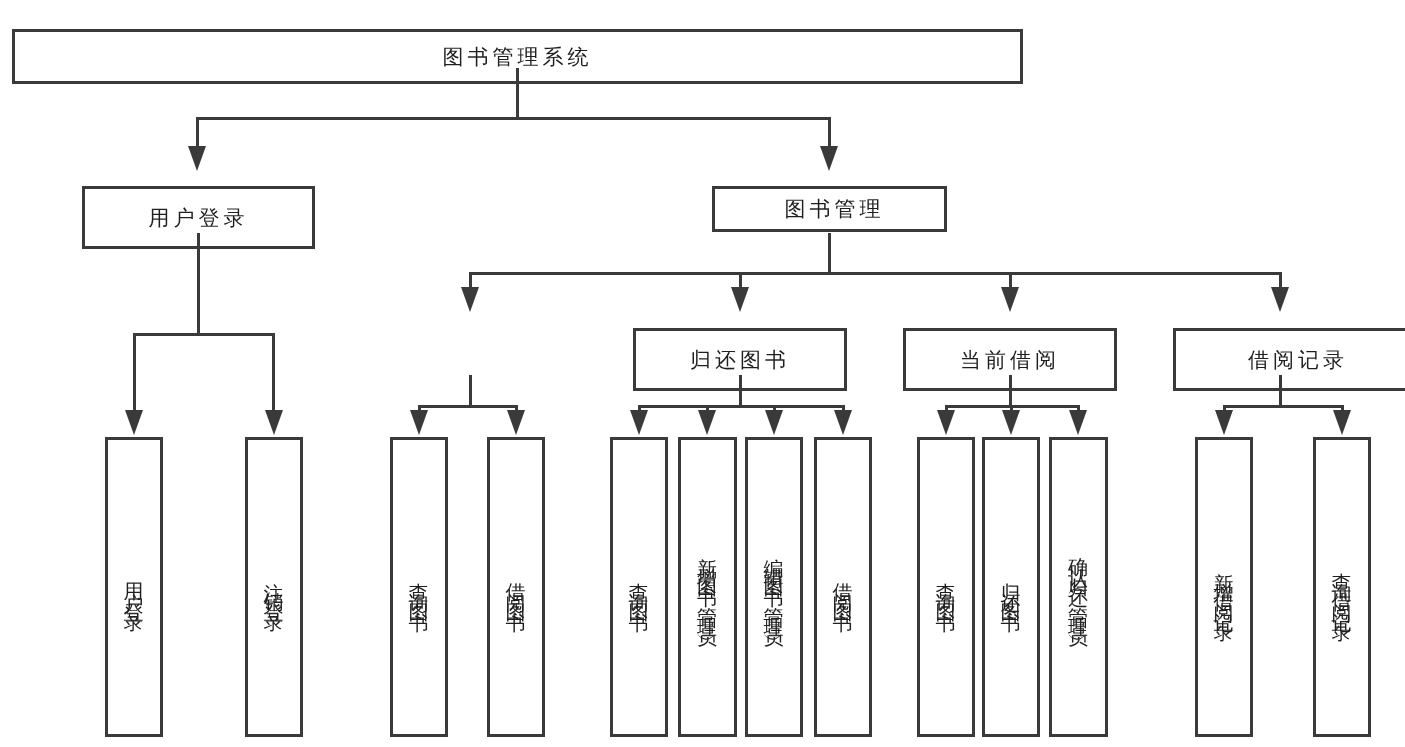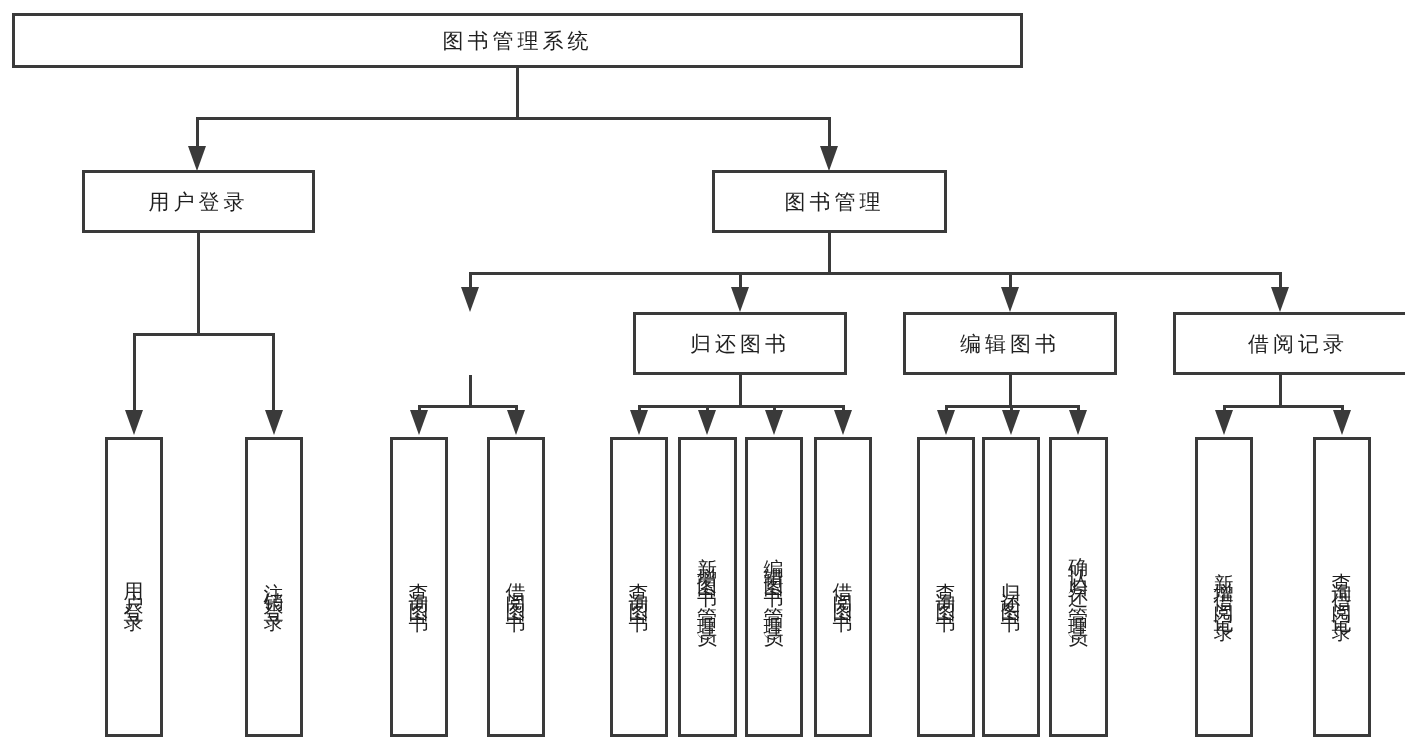--- a/index.html
+++ b/index.html
@@ -21,20 +21,21 @@
     box-sizing:border-box;
     border:3px solid var(--line);
     background:var(--background);
     color:var(--text);
     display:flex;align-items:center;justify-content:center;
   }
   .box.h{
     font-size:21px;
     letter-spacing:4px;
     white-space:nowrap;
+    margin-top:16px;
   }
   .box.v{
     writing-mode:vertical-lr;
     font-size:20px;
     letter-spacing:10px;
     line-height:1;
   }
   .line{position:absolute;background:var(--line);}
   .arr{
     position:absolute;width:0;height:0;
@@ -54,26 +55,26 @@
 </style>
 </head>
 <body>
 
 <div class="canvas">
 
   <div class="box h" style="left:12px;top:13px;width:1011px;height:55px;">图书管理系统</div>
 
   <div class="box h" style="left:82px;top:170px;width:233px;height:63px;">用户登录</div>
 
-  <div class="box h" style="left:712px;top:170px;width:235px;height:63px;padding-left:10px;">图书管理</div>
+  <div class="box h" style="left:712px;top:170px;width:235px;height:46px;padding-left:10px;">图书管理</div>
 
 
   <div class="box h" style="left:633px;top:312px;width:214px;height:63px;">归还图书</div>
 
-  <div class="box h" style="left:903px;top:312px;width:214px;height:63px;">编辑图书</div>
+  <div class="box h" style="left:903px;top:312px;width:214px;height:63px;">当前借阅</div>
 
   <div class="box h" style="left:1173px;top:312px;width:250px;height:63px;">借阅记录</div>
 
   <div class="box v" style="left:105px;top:437px;width:58px;height:300px;">用户登录</div>
 
   <div class="box v" style="left:245px;top:437px;width:58px;height:300px;">注销登录</div>
 
   <div class="box v" style="left:390px;top:437px;width:58px;height:300px;">查询图书</div>
 
   <div class="box v" style="left:487px;top:437px;width:58px;height:300px;">借阅图书</div>

